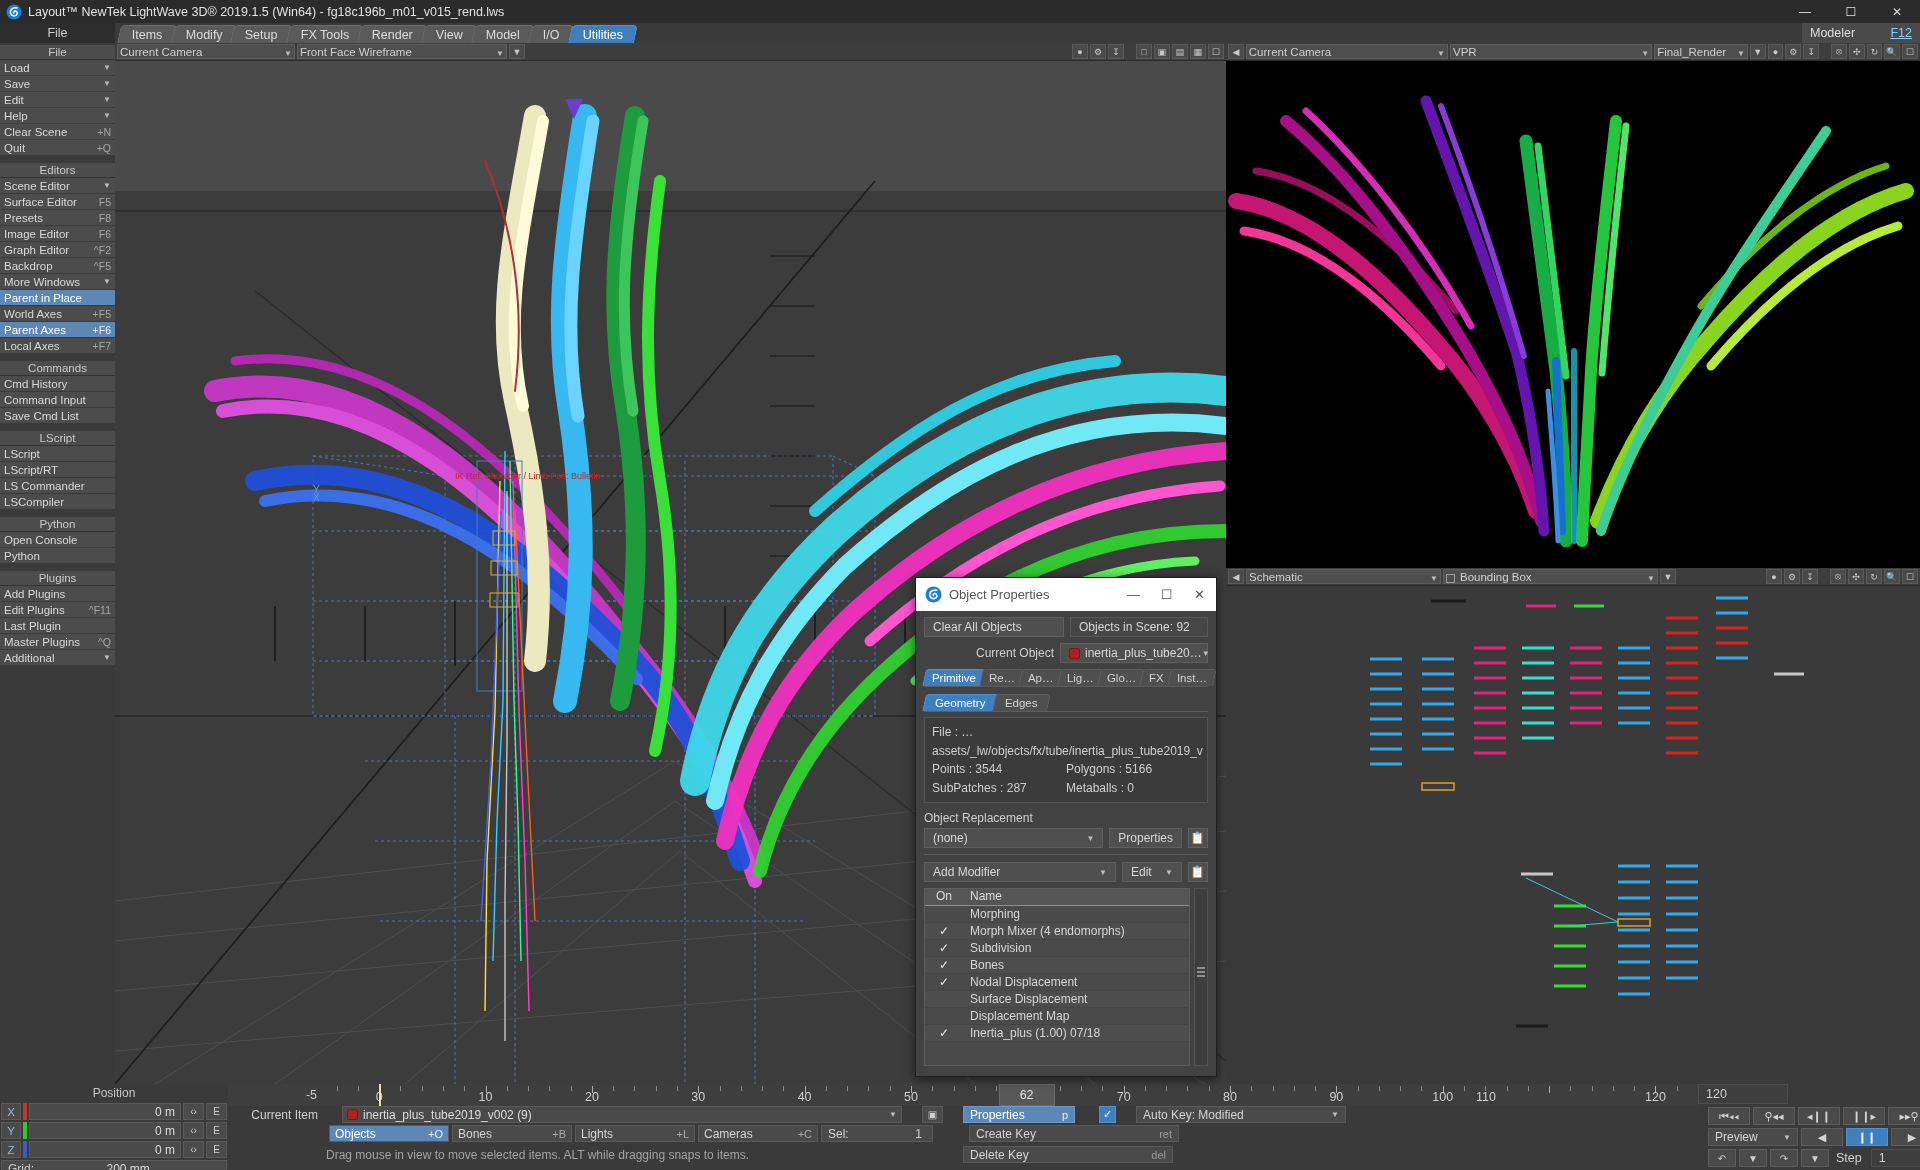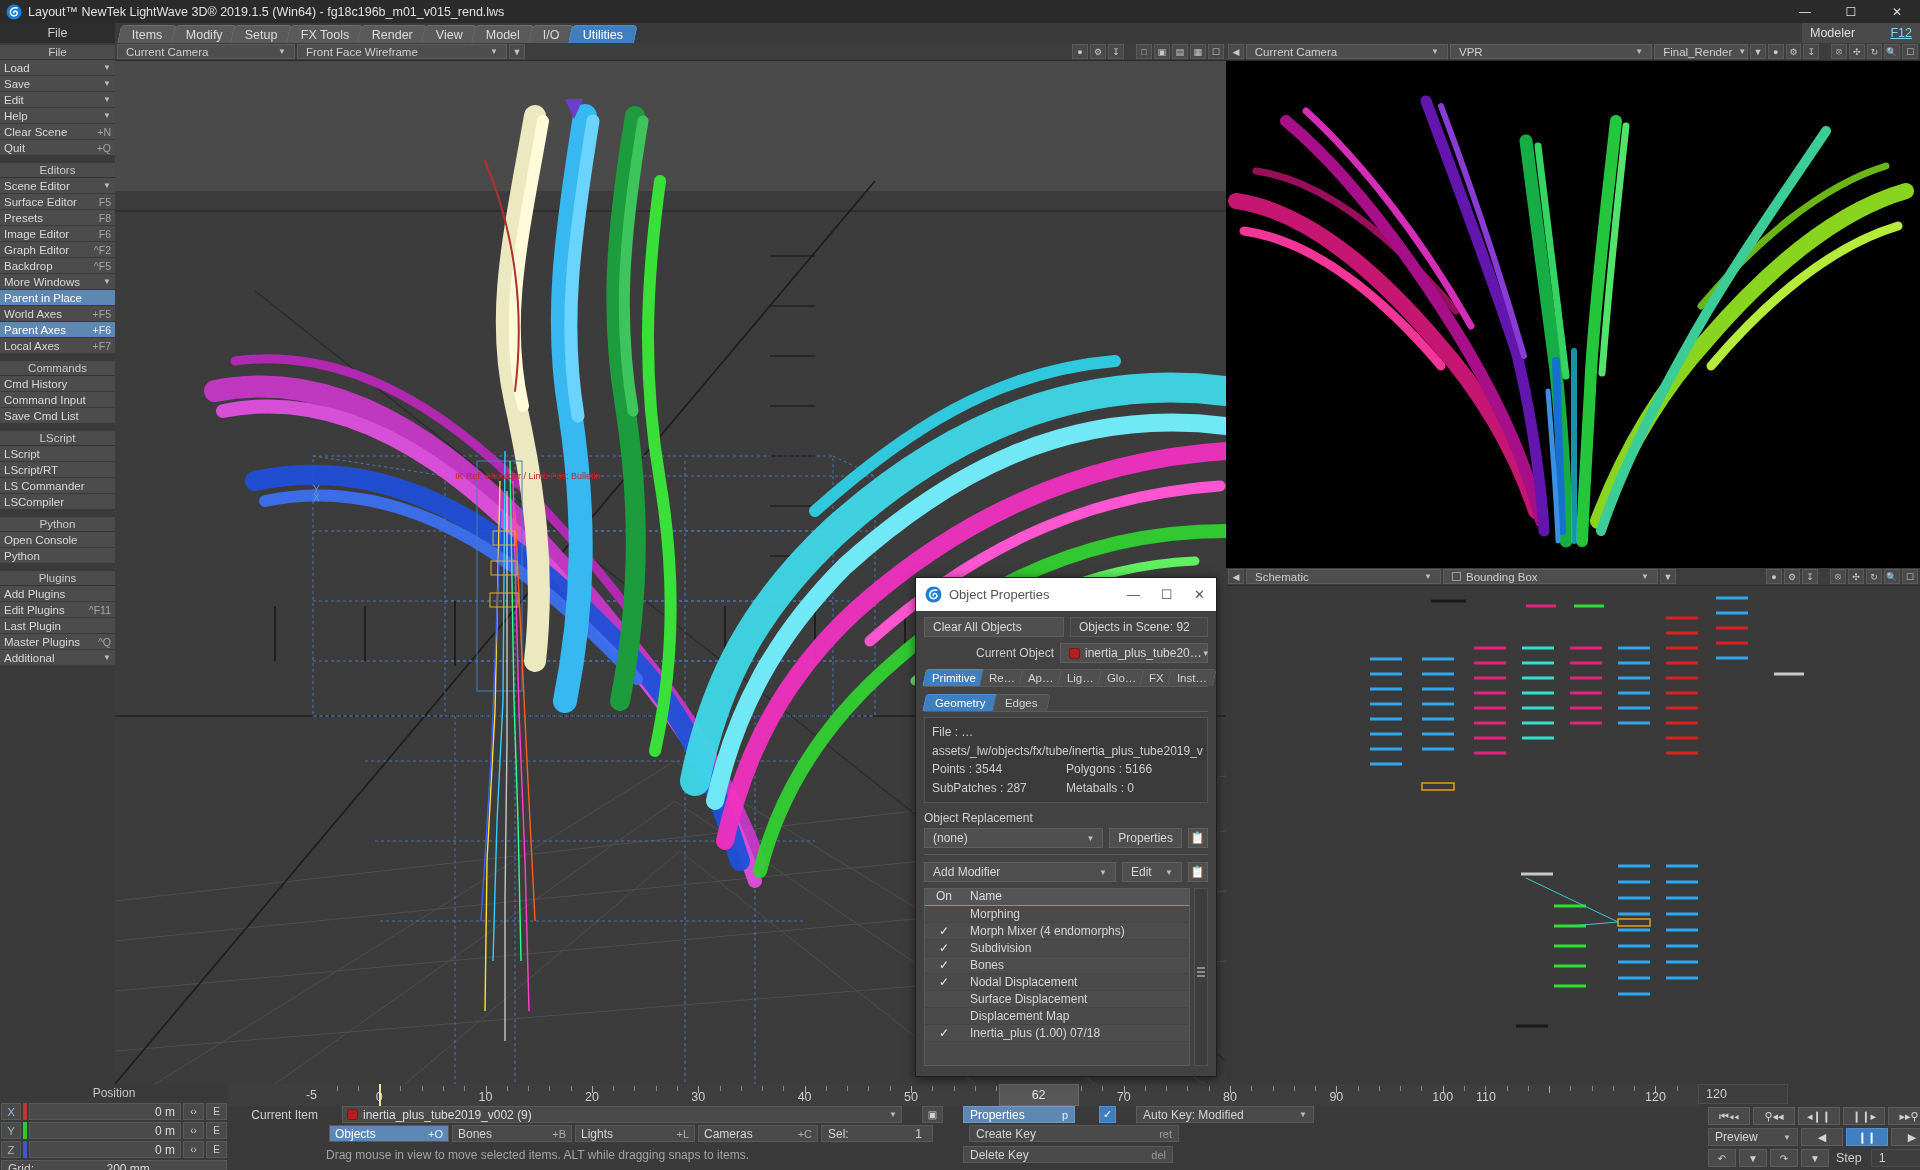--- a/index.html
+++ b/index.html
@@ -75,22 +75,22 @@
 
   
   .viewwrap{ position:absolute; left:115px; top:43px; width:1111px; height:1041px; background:#2f2f2f; }
   .vp-header{
     position:absolute; left:0; top:0; width:1111px; height:18px;
     background:#3d3d3d; display:flex; align-items:center; gap:2px; padding:0 2px;
     border-bottom:1px solid #2a2a2a;
   }
   .drop{
     height:15px; background:#4e4e4e; border:1px solid #5e5e5e; color:#cfcfcf;
-    display:flex;align-items:center;justify-content:space-between;
-    padding:0 8px; font-size:11.5px; white-space:nowrap; overflow:hidden;
+    display:flex;align-items:flex-end;justify-content:space-between;
+    padding:0 2px; font-size:11.5px; white-space:nowrap; overflow:hidden;
   }
   .drop .caret{ margin-left:6px; }
   .iconbtn{
     width:16px;height:15px; background:#4a4a4a; border:1px solid #5a5a5a;
     display:flex;align-items:center;justify-content:center; color:#c8c8c8; font-size:9px;
   }
   .vp-canvas{ position:absolute; left:0; top:18px; width:1111px; height:1023px; overflow:hidden; }
 
   
   .rtop{ position:absolute; left:1226px; top:43px; width:694px; height:525px; background:#2f2f2f; }
@@ -1058,37 +1058,37 @@
           <div class="tl-num" style="left: 478.605px;">40</div>
           <div class="tl-num" style="left: 584.961px;">50</div>
           <div class="tl-num" style="left: 691.318px;">60</div>
           <div class="tl-num" style="left: 797.674px;">70</div>
           <div class="tl-num" style="left: 904.031px;">80</div>
           <div class="tl-num" style="left: 1010.39px;">90</div>
           <div class="tl-num" style="left: 1116.74px;">100</div>
           <div class="tl-num" style="left: 1160px;">110</div>
           <div class="tl-num" style="left: 1329.46px;">120</div>
           <div class="tl-cursor" style="left: 53.1783px;"></div>
-          <div class="tl-cur-box" style="left: 672.589px; width: 80px;">62</div>
+          <div class="tl-cur-box" style="left: 672.589px; width: 56px;">62</div>
         </div>
 
       <div class="curitem">
         <div class="ci-label">Current Item</div>
         <div class="ci-field">
           <span class="objicon"></span>
           <span>inertia_plus_tube2019_v002 (9)</span>
           <span class="caret" style="margin-left:auto">▼</span>
         </div>
         <div class="minibtn">▣</div>
         <div class="kbtn" style="width:112px;background:#5d87b5;border-color:#6d97c5;color:#fff">
           <span>Properties</span>
           <span class="kk" style="color:#e9f0f8">p</span>
         </div>
         <div class="chk" style="margin-left:4px">✓</div>
-        <div class="kbtn" style="width:178px">
+        <div class="kbtn" style="width:210px">
           <span>Auto Key: Modified</span>
           <span class="caret" style="margin-left:auto">▼</span>
         </div>
       </div>
 
       <div class="selrow" style="padding-left:0">
         <div style="width:98px"></div>
         <div id="selbtns" style="display:flex;gap:3px">
             <div class="selbtn on">
               <span>Objects</span>

